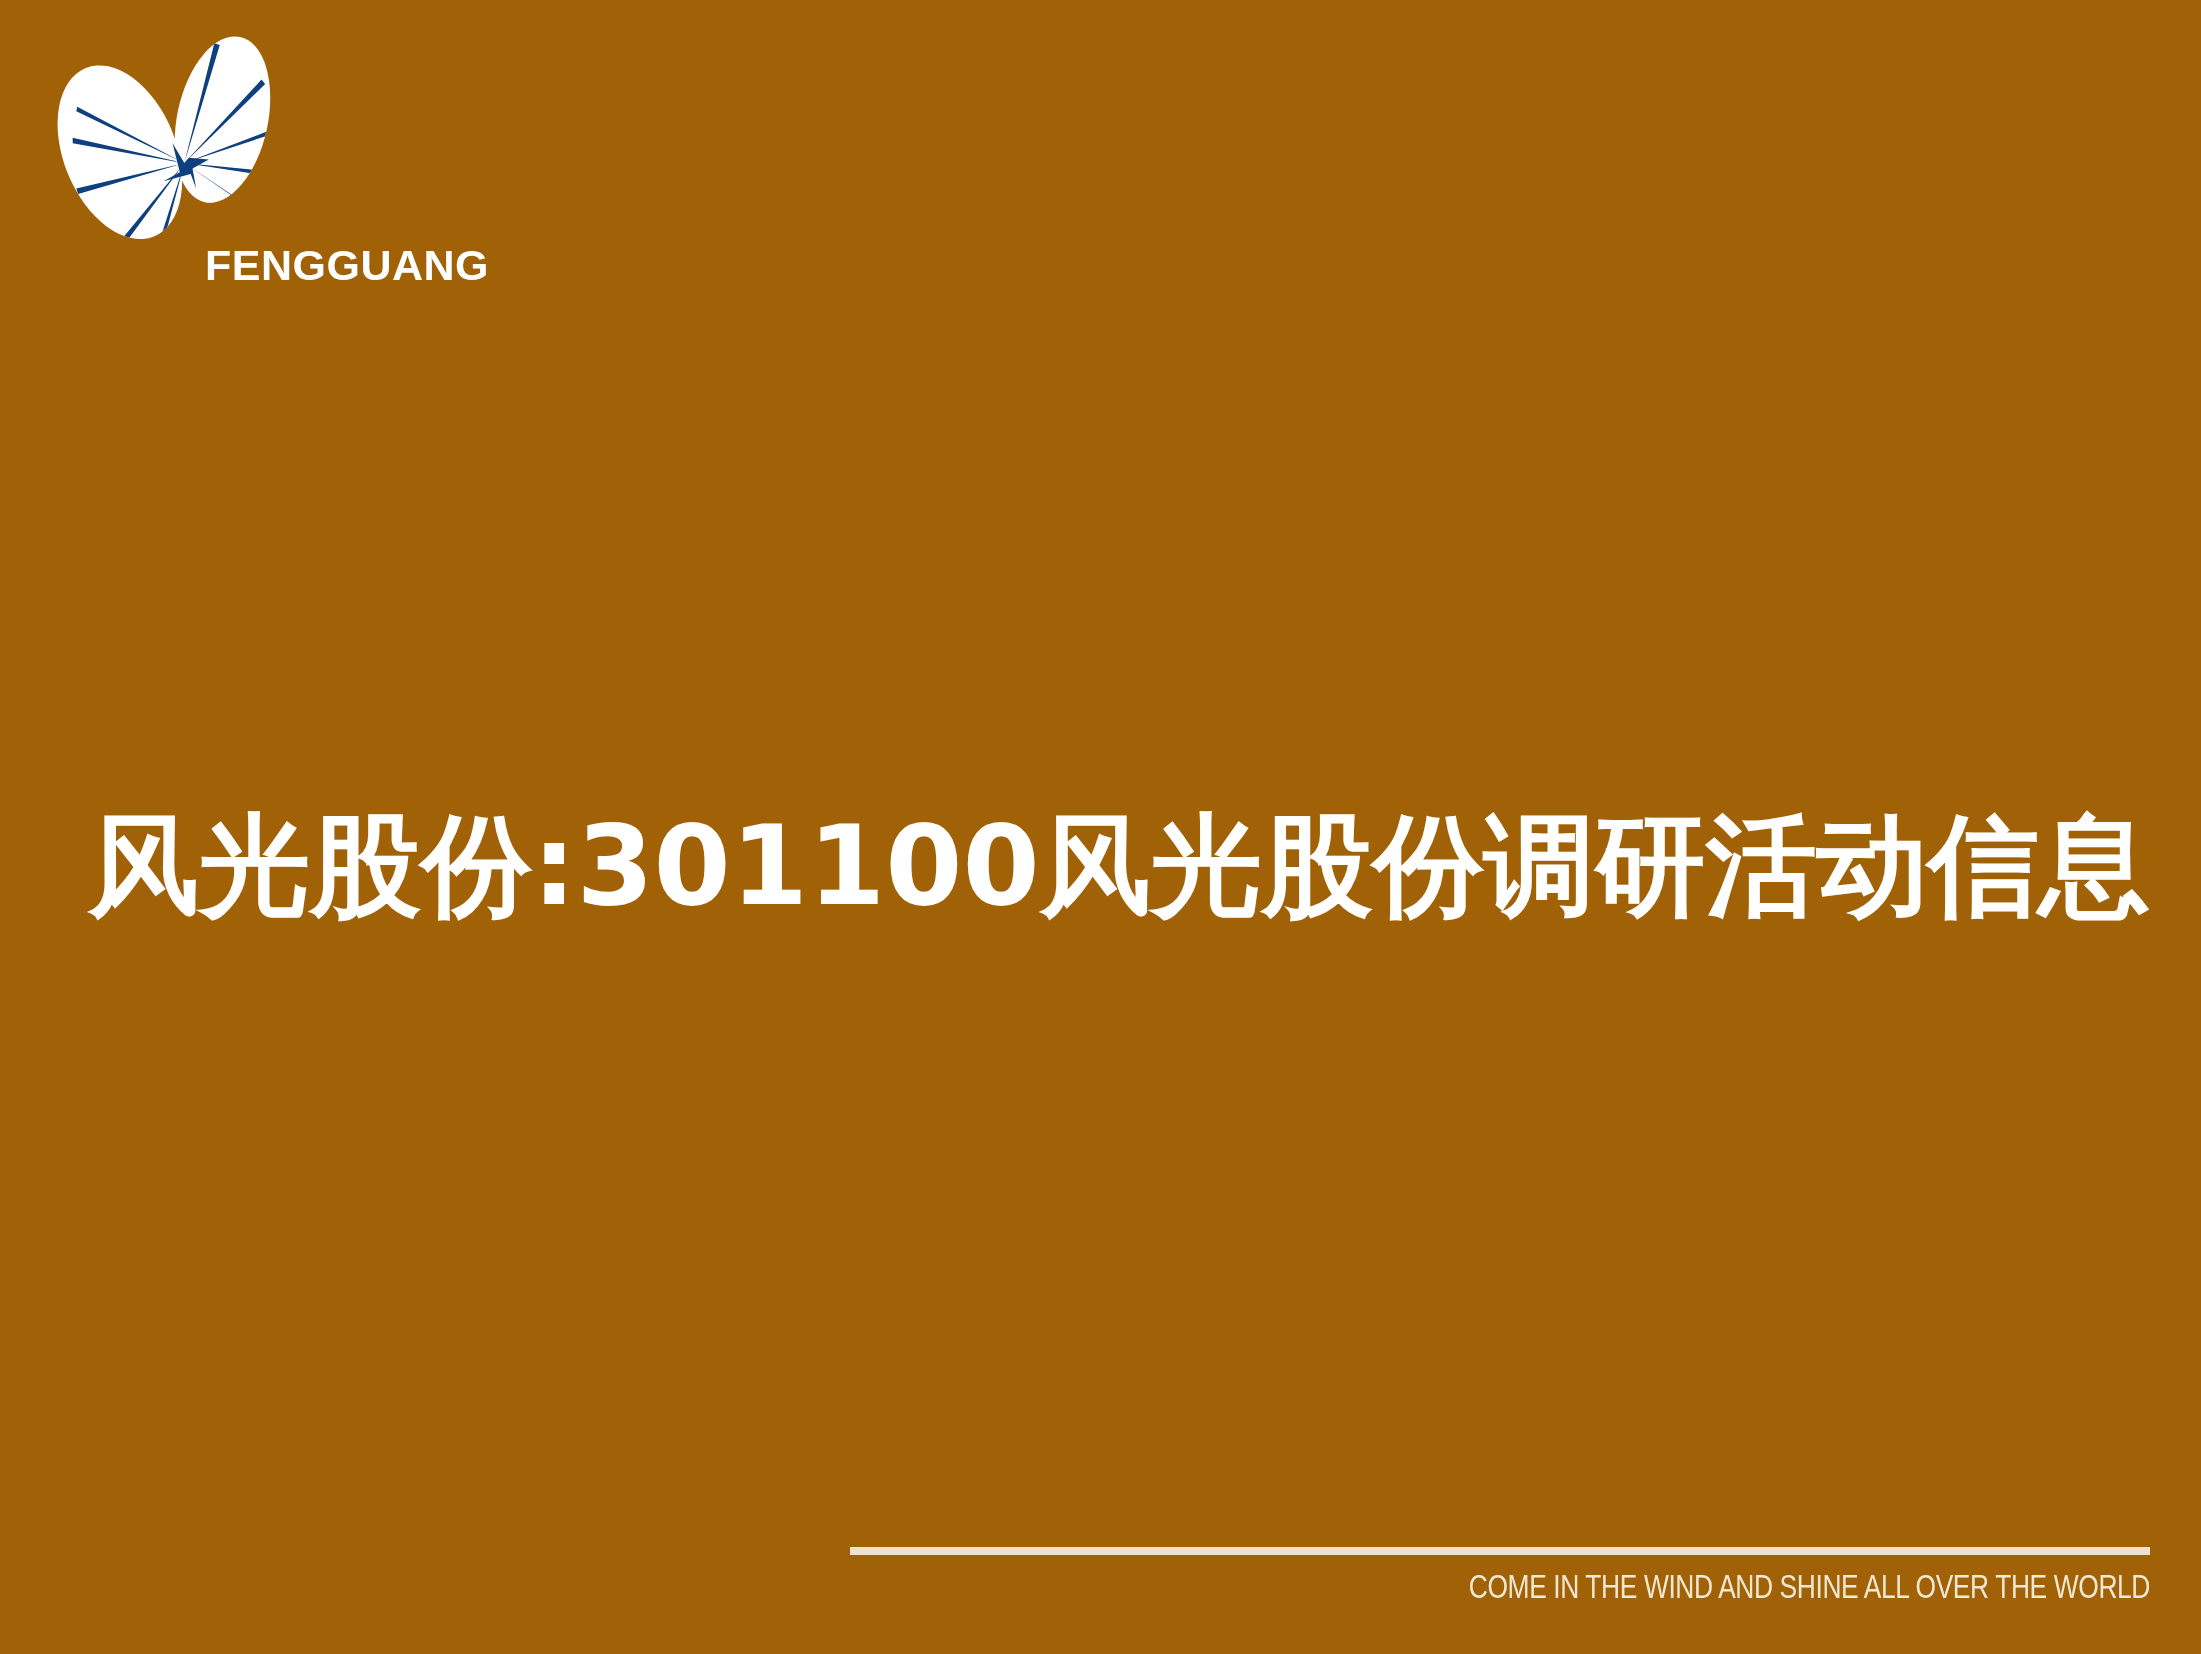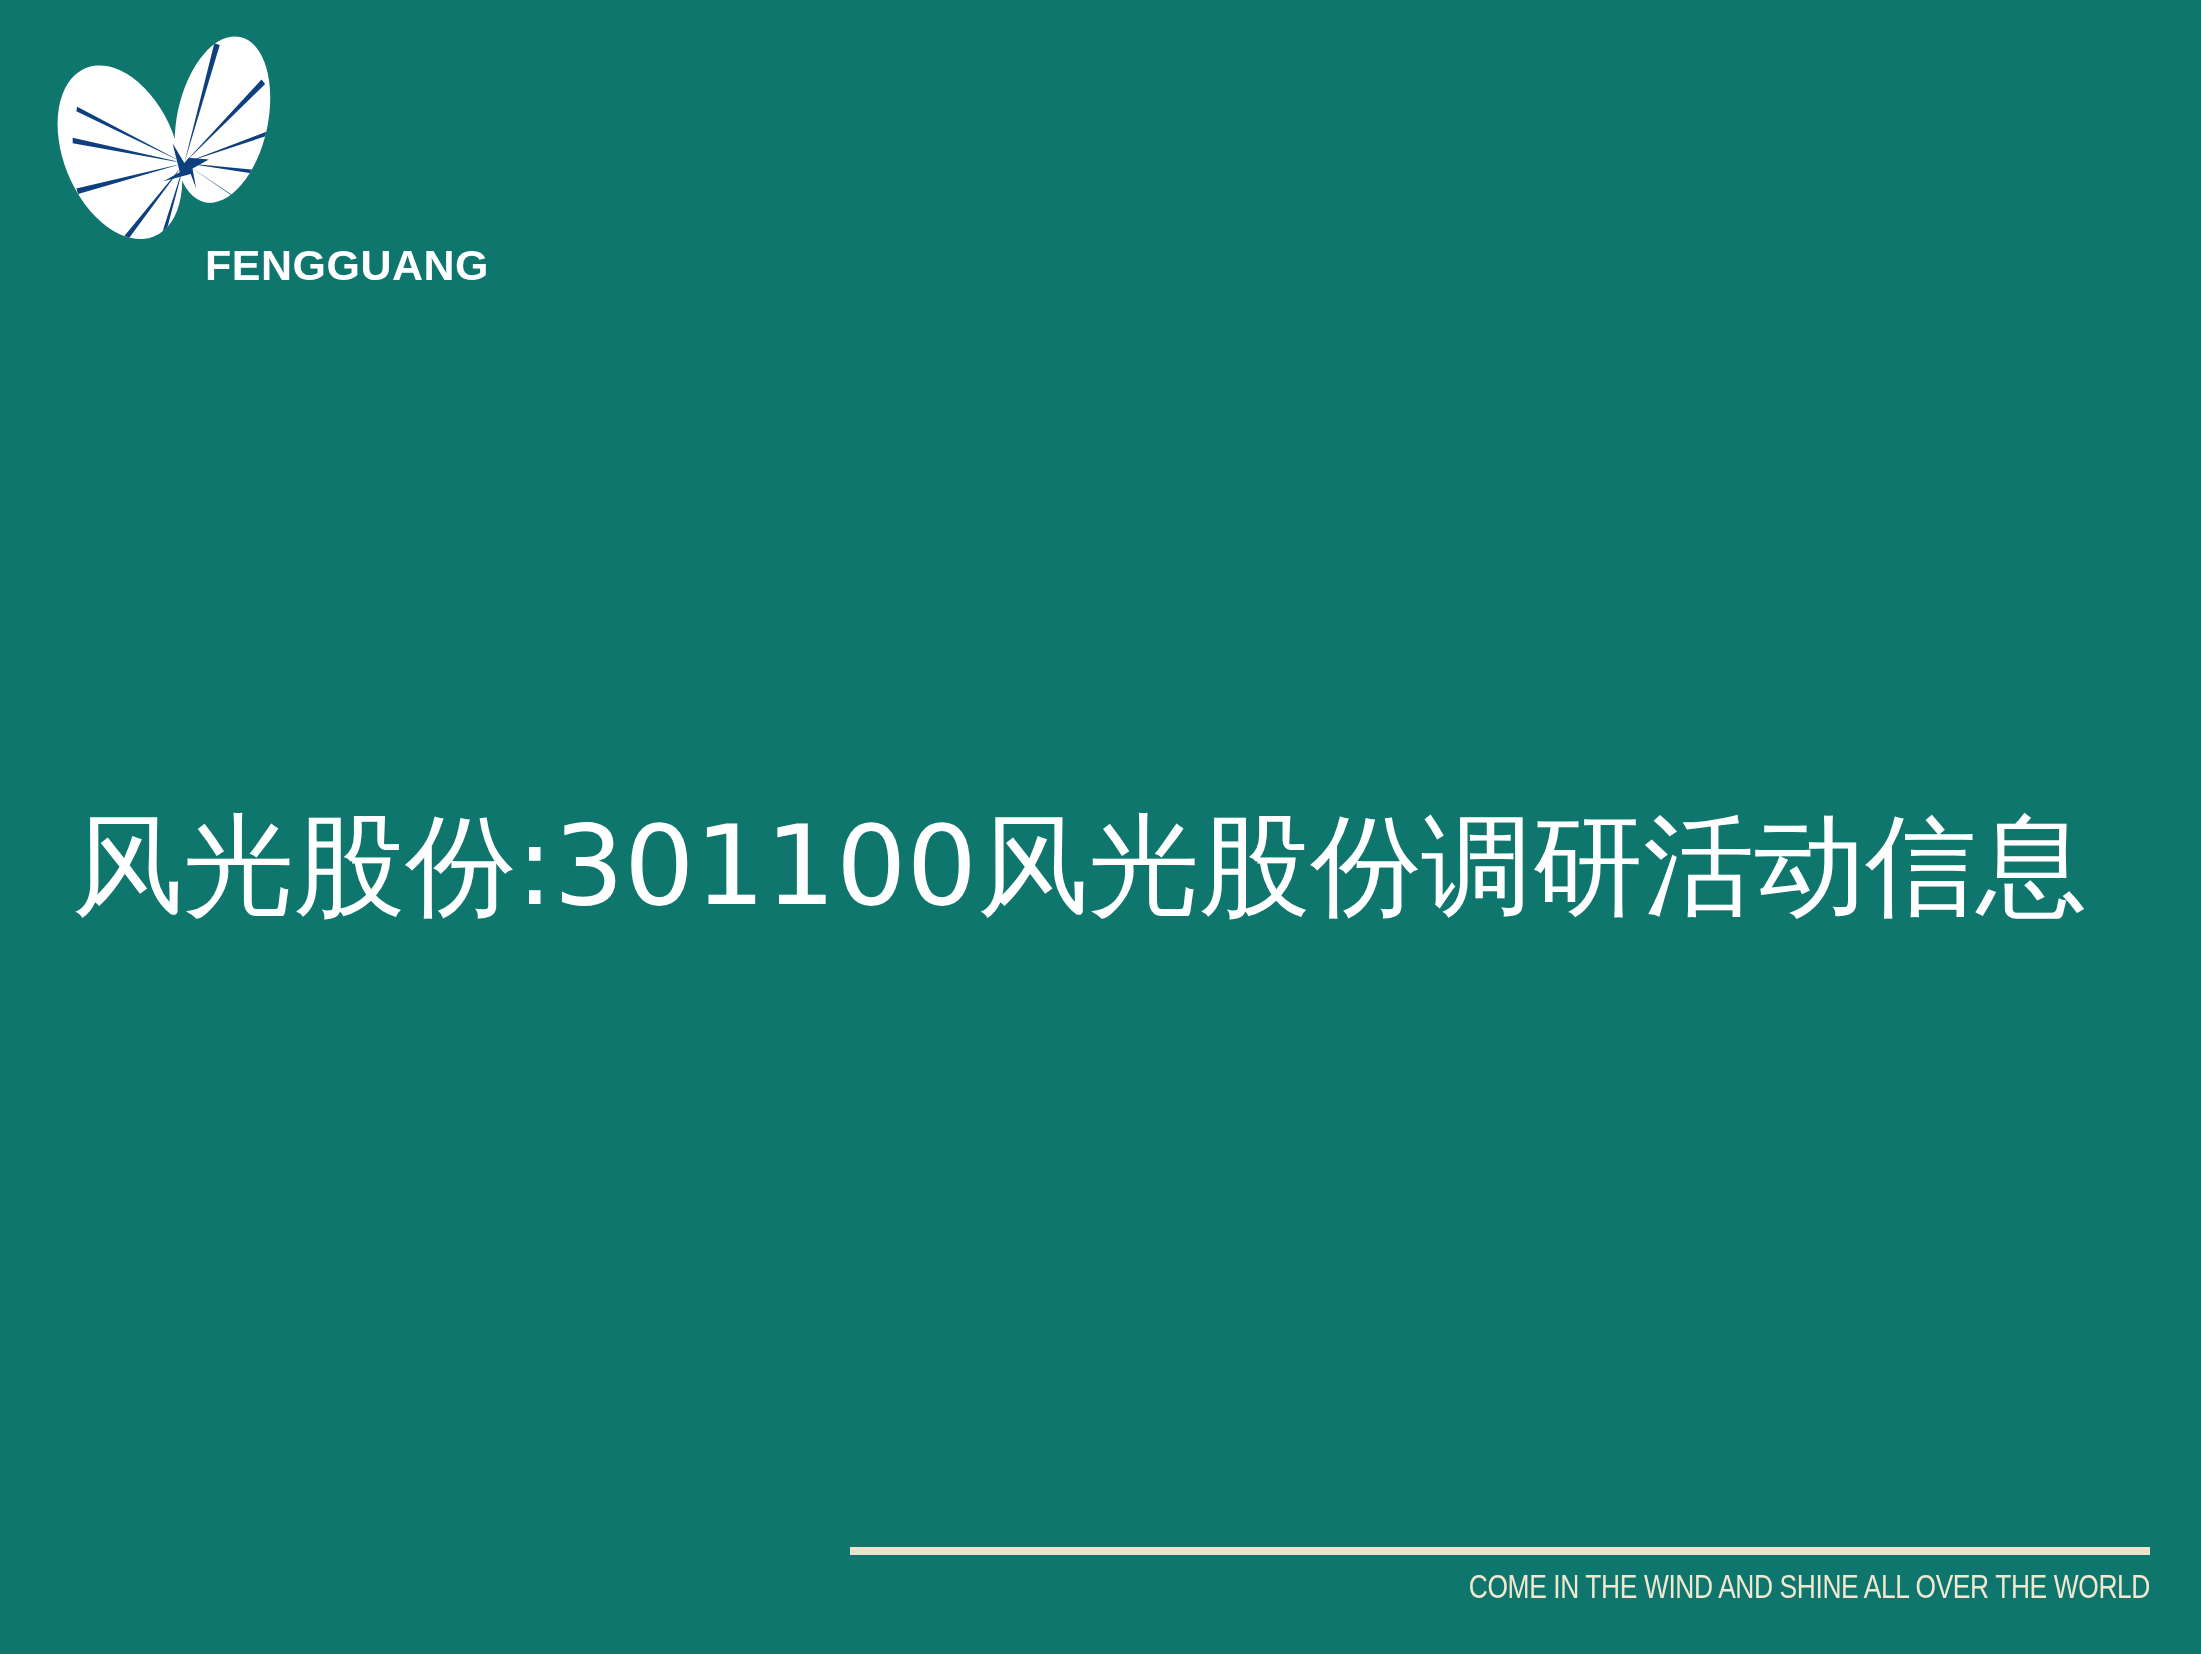--- a/index.html
+++ b/index.html
@@ -9,21 +9,21 @@
     background: #0e3f7e;
   }
   body {
     font-family: "Liberation Sans", "DejaVu Sans", sans-serif;
   }
 
   #slide {
     position: relative;
     width: 2202px;
     height: 1655px;
-    background: #0f766e;
+    background: #a16207;
     overflow: hidden;
   }
 
   
   #logo-block {
     position: absolute;
     left: 0px;
     top: 0px;
     width: 582px;
     height: 382px;
@@ -68,27 +68,27 @@
     font-weight: 400;
     letter-spacing: 14.5px;
     line-height: 1.12;
     margin-top: 5.5px;
     white-space: nowrap;
   }
 
   
   #main-title {
     position: absolute;
-    left: 72px;
+    left: 88px;
     top: 727px;
     width: 2073px;
     color: #ffffff;
     font-family: "DejaVu Sans", "Liberation Sans", sans-serif;
     font-size: 111px;
-    font-weight: 400;
+    font-weight: 700;
     line-height: 1.18;
     letter-spacing: 0px;
     white-space: nowrap;
   }
 
   
   #footer {
     position: absolute;
     left: 0px;
     top: 1536px;

